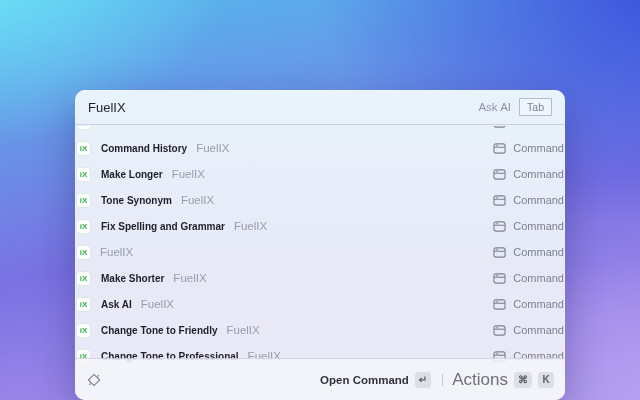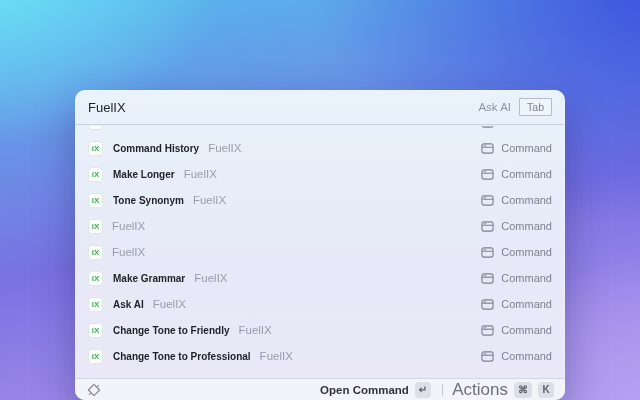--- a/index.html
+++ b/index.html
@@ -36,35 +36,35 @@
   .tab-badge {
     font-size:10.5px; color:#7d8296; border:1px solid rgba(110,118,150,.45);
     border-radius:1px; padding:2px 7px 2.5px; background:rgba(255,255,255,.25);
   }
   
   .list-viewport {
     position:absolute; left:0; right:0; top:36px; bottom:27px; overflow:hidden;
   }
   .list-scroll { transform:translateY(-17px); }
   .row {
-    height:26px; display:flex; align-items:center; padding:0 13px; cursor:default;
+    height:26px; display:flex; align-items:center; padding:0 1px; cursor:default;
   }
   .app-icon {
     width:15px; height:15px; border-radius:4px; background:#ffffff;
     border:1px solid #d9ecdc; display:flex; align-items:center; justify-content:center;
     font-size:8px; font-weight:700; color:#3cb14e; flex:0 0 auto;
   }
   .row-title { font-size:10px; font-weight:600; color:#1f1f28; margin-left:10px; white-space:nowrap; }
   .row-subtitle { font-size:11.5px; color:#989cab; margin-left:9px; white-space:nowrap; }
   .row-right { margin-left:auto; display:flex; align-items:center; }
   .cmd-icon { width:13px; height:13px; flex:0 0 auto; }
   .row-type { font-size:11px; color:#7d8190; margin-left:7px; }
   
   .footer {
-    position:absolute; left:0; right:0; bottom:0; height:22px;
+    position:absolute; left:0; right:0; bottom:0; height:42px;
     display:flex; align-items:center; padding:0 11px;
     background:rgba(245,244,250,.85);
     border-top:1px solid rgba(90,100,140,.2);
   }
   .footer-right { margin-left:auto; display:flex; align-items:center; }
   .primary-label { font-size:11.5px; font-weight:700; color:#32323c; }
   .key {
     height:16px; min-width:16px; padding:0 4px; margin-left:6px;
     background:rgba(118,118,140,.17); border-radius:4px;
     display:inline-flex; align-items:center; justify-content:center;
@@ -137,47 +137,48 @@
           <rect x="1" y="2" width="12" height="10" rx="2.2" stroke="#7d8190" stroke-width="1.2"></rect>
           <line x1="1" y1="5.6" x2="13" y2="5.6" stroke="#7d8190" stroke-width="1.2"></line>
           <rect x="3" y="3.4" width="2.6" height="1.2" rx="0.6" fill="#7d8190"></rect>
         </svg>
         <span class="row-type">Command</span>
       </span>
     </div>
 
     <div class="row">
       <span class="app-icon">iX</span>
-      <span class="row-subtitle">FuelIX</span>
-      <span class="row-right">
-        <svg class="cmd-icon" viewBox="0 0 14 14" fill="none">
-          <rect x="1" y="2" width="12" height="10" rx="2.2" stroke="#7d8190" stroke-width="1.2"></rect>
-          <line x1="1" y1="5.6" x2="13" y2="5.6" stroke="#7d8190" stroke-width="1.2"></line>
-          <rect x="3" y="3.4" width="2.6" height="1.2" rx="0.6" fill="#7d8190"></rect>
-        </svg>
-        <span class="row-type">Command</span>
-      </span>
-    </div>
-
-    <div class="row">
-      <span class="app-icon">iX</span>
-      <span class="row-subtitle">FuelIX</span>
-      <span class="row-right">
-        <svg class="cmd-icon" viewBox="0 0 14 14" fill="none">
-          <rect x="1" y="2" width="12" height="10" rx="2.2" stroke="#7d8190" stroke-width="1.2"></rect>
-          <line x1="1" y1="5.6" x2="13" y2="5.6" stroke="#7d8190" stroke-width="1.2"></line>
-          <rect x="3" y="3.4" width="2.6" height="1.2" rx="0.6" fill="#7d8190"></rect>
-        </svg>
-        <span class="row-type">Command</span>
-      </span>
-    </div>
-
-    <div class="row">
-      <span class="app-icon">iX</span>
-      <span class="row-title">Make Grammar</span>
+      <span class="row-title">Fix Spelling and Grammar</span>
+      <span class="row-subtitle">FuelIX</span>
+      <span class="row-right">
+        <svg class="cmd-icon" viewBox="0 0 14 14" fill="none">
+          <rect x="1" y="2" width="12" height="10" rx="2.2" stroke="#7d8190" stroke-width="1.2"></rect>
+          <line x1="1" y1="5.6" x2="13" y2="5.6" stroke="#7d8190" stroke-width="1.2"></line>
+          <rect x="3" y="3.4" width="2.6" height="1.2" rx="0.6" fill="#7d8190"></rect>
+        </svg>
+        <span class="row-type">Command</span>
+      </span>
+    </div>
+
+    <div class="row">
+      <span class="app-icon">iX</span>
+      <span class="row-subtitle">FuelIX</span>
+      <span class="row-right">
+        <svg class="cmd-icon" viewBox="0 0 14 14" fill="none">
+          <rect x="1" y="2" width="12" height="10" rx="2.2" stroke="#7d8190" stroke-width="1.2"></rect>
+          <line x1="1" y1="5.6" x2="13" y2="5.6" stroke="#7d8190" stroke-width="1.2"></line>
+          <rect x="3" y="3.4" width="2.6" height="1.2" rx="0.6" fill="#7d8190"></rect>
+        </svg>
+        <span class="row-type">Command</span>
+      </span>
+    </div>
+
+    <div class="row">
+      <span class="app-icon">iX</span>
+      <span class="row-title">Make Shorter</span>
       <span class="row-subtitle">FuelIX</span>
       <span class="row-right">
         <svg class="cmd-icon" viewBox="0 0 14 14" fill="none">
           <rect x="1" y="2" width="12" height="10" rx="2.2" stroke="#7d8190" stroke-width="1.2"></rect>
           <line x1="1" y1="5.6" x2="13" y2="5.6" stroke="#7d8190" stroke-width="1.2"></line>
           <rect x="3" y="3.4" width="2.6" height="1.2" rx="0.6" fill="#7d8190"></rect>
         </svg>
         <span class="row-type">Command</span>
       </span>
     </div>

